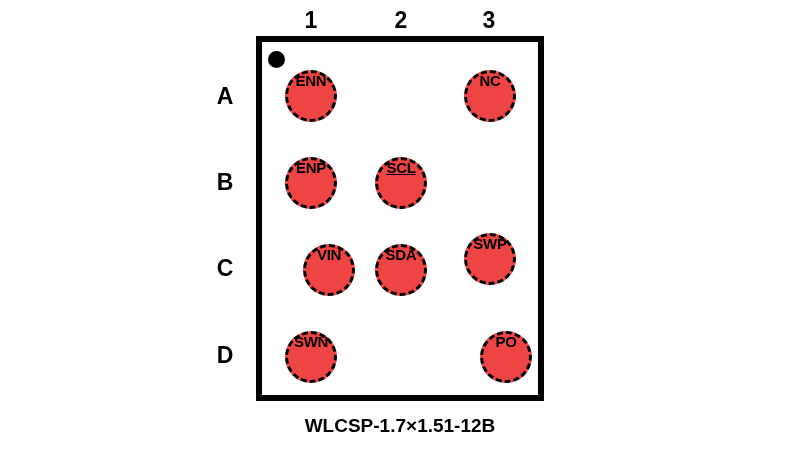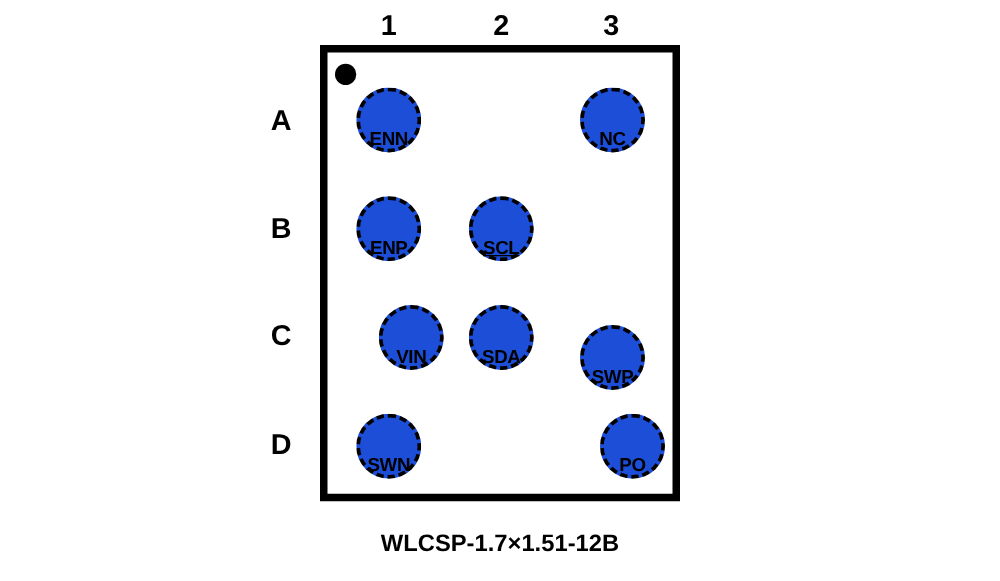--- a/index.html
+++ b/index.html
@@ -71,37 +71,37 @@
 
   
   .ball {
     position: absolute;
     width: 52px;
     height: 52px;
     border: 3px dashed #000000;
     border-radius: 50%;
     box-sizing: border-box;
     display: flex;
-    align-items: flex-end;
+    align-items: flex-start;
     justify-content: center;
-    background: #1d4ed8;
+    background: #ef4444;
   }
   .ball span {
     font-size: 15px;
     font-weight: bold;
     letter-spacing: -0.3px;
     line-height: 15px;
     white-space: nowrap;
   }
 
   
   .caption {
     position: absolute;
     left: 256px;
-    top: 424px;
+    top: 414px;
     width: 288px;
     text-align: center;
     font-size: 19px;
     font-weight: bold;
     line-height: 24px;
   }
 </style>
 </head>
 <body>
 
@@ -132,21 +132,21 @@
   <div class="ball" style="left:375px; top:157px;text-decoration:underline;">
       <span>SCL</span>
     </div>
 
   <div class="ball" style="left:303px; top:244px;">
       <span>VIN</span>
     </div>
   <div class="ball" style="left:375px; top:244px;">
       <span>SDA</span>
     </div>
-  <div class="ball" style="left:464px; top:260px;">
+  <div class="ball" style="left:464px; top:233px;">
       <span>SWP</span>
     </div>
 
   <div class="ball" style="left:285px; top:331px;">
       <span>SWN</span>
     </div>
   <div class="ball" style="left:480px; top:331px;">
       <span>PO</span>
     </div>
 

